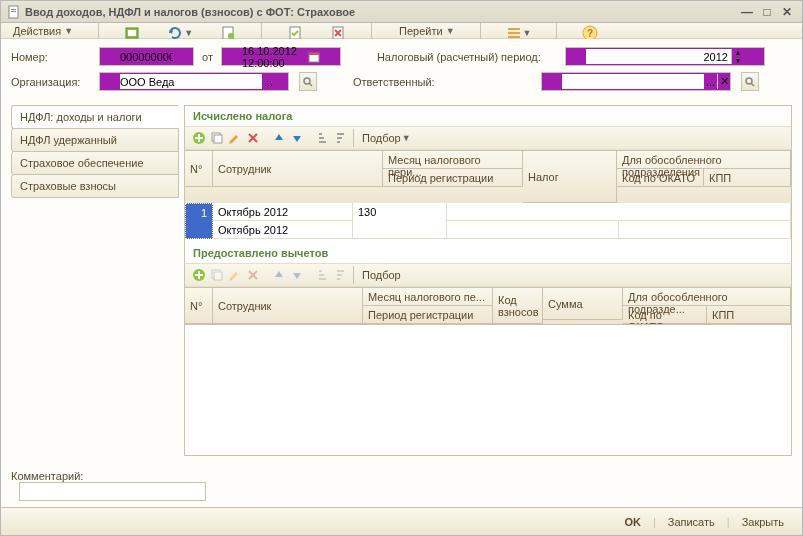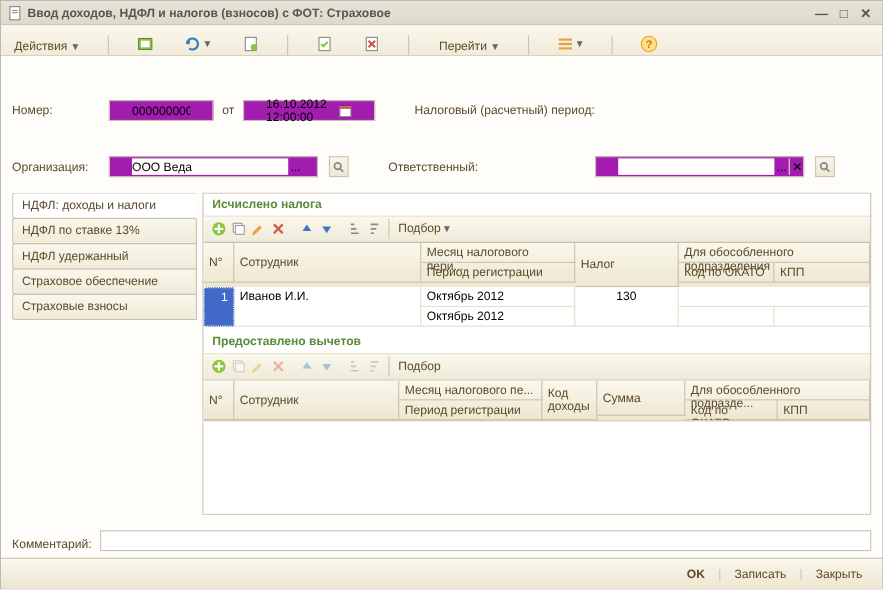--- a/index.html
+++ b/index.html
@@ -3,28 +3,28 @@
 <meta charset="utf-8">
 <style>
 * { box-sizing: border-box; margin: 0; padding: 0; }
 body { font-family: Arial, sans-serif; font-size: 11px; background: #fff; width: 803px; height: 536px; overflow: hidden; }
 .window { width: 803px; height: 536px; display: flex; flex-direction: column; border: 1px solid #b8b8b8; }
 .titlebar { background: linear-gradient(#e8e4d6, #ded9c8); height: 22px; display: flex; align-items: center; padding: 0 6px; border-bottom: 1px solid #b8b8b8; }
 .titlebar-icon { width: 14px; height: 14px; margin-right: 4px; }
 .titlebar-text { flex: 1; font-weight: bold; color: #555; font-size: 11px; }
 .win-btn { width: 18px; height: 14px; margin-left: 2px; display: flex; align-items: center; justify-content: center; color: #555; cursor: pointer; font-weight: bold; font-size: 12px; }
 
-.toolbar { background: linear-gradient(#faf7ec, #f0ebd9); height: 28px; display: flex; align-items: flex-end; padding: 0 6px; border-bottom: 1px solid #d8d2bd; gap: 19px; }
+.toolbar { background: linear-gradient(#faf7ec, #f0ebd9); height: 16px; display: flex; align-items: flex-start; padding: 0 6px; border-bottom: 1px solid #d8d2bd; gap: 19px; }
 .tb-btn { display: inline-flex; align-items: center; padding: 2px 4px; cursor: pointer; border-radius: 2px; }
 .tb-sep { width: 1px; height: 18px; background: #c9c3ad; margin: 0 2px; }
 .tb-text { color: #5a4a2c; padding: 0 2px; }
 .dd { font-size: 9px; color: #666; margin-left: 1px; }
 
 .form-area { padding: 8px 10px; background: #fefdf9; }
-.form-row { display: flex; align-items: center; margin-bottom: 6px; gap: 8px; margin-top: 32px; }
+.form-row { display: flex; align-items: center; margin-bottom: 6px; gap: 8px; }
 .lbl { color: #5a4a2c; width: 80px; }
 .lbl2 { color: #5a4a2c; }
 .inp { border: 1px solid #c9c3ad; background: #a21caf; height: 19px; padding: 1px 20px; font-size: 11px; }
 .inp-num { width: 95px; text-align: right; }
 .inp-date { width: 120px; display: flex; align-items: center; }
 .inp-org { width: 190px; display: flex; }
 .inp-org input { border: none; flex: 1; outline: none; font-size: 11px; }
 .inp-period { width: 200px; text-align: right; display: flex; }
 .inp-period input { border: none; flex: 1; text-align: right; outline: none; font-size: 11px; padding-right: 3px; }
 .inp-resp { width: 190px; display: flex; }
@@ -44,25 +44,25 @@
 .gicon { width: 16px; height: 16px; display: inline-flex; align-items: center; justify-content: center; cursor: pointer; border-radius: 2px; }
 .podbor { color: #5a4a2c; padding: 0 4px; cursor: pointer; display: inline-flex; align-items: center; }
 
 .grid { border-top: 1px solid #c9c3ad; }
 .ghead { display: flex; background: linear-gradient(#faf7ec,#ede6d0); }
 .gh { border-right: 1px solid #c9c3ad; border-bottom: 1px solid #c9c3ad; padding: 3px 5px; color: #5a4a2c; font-size: 11px; }
 .gbody { min-height: 40px; background: #fff; }
 .grow { display: flex; }
 .gc { border-right: 1px solid #e5dfc9; border-bottom: 1px solid #e5dfc9; padding: 3px 5px; }
 .rownum { background: #4169c8; color: #fff; text-align: right; border: 1px dotted #fff; }
-.tar { text-align: center; }
+.tar { text-align: left; }
 
 .grid-body-empty { flex: 1; background: #fff; border-top: 1px solid #c9c3ad; min-height: 60px; }
 
-.bottom { padding: 6px 10px; background: #fefdf9; display: flex; align-items: flex-end; }
+.bottom { padding: 6px 10px; background: #fefdf9; display: flex; align-items: flex-start; flex-direction: column; }
 .comment-inp { flex: 1; border: 1px solid #c9c3ad; height: 19px; margin-left: 8px; padding: 1px 4px; }
 
 .footer { background: linear-gradient(#faf7ec,#ede6d0); border-top: 1px solid #c9c3ad; height: 28px; display: flex; align-items: center; justify-content: flex-end; padding: 0 10px; gap: 4px; }
 .fbtn { color: #5a4a2c; padding: 2px 8px; cursor: pointer; }
 .fbtn.bold { font-weight: bold; }
 .fsep { color: #c9c3ad; }
 
 svg { display: block; }
 </style>
 </head>
@@ -153,20 +153,27 @@
         <span style="flex:1">16.10.2012 12:00:00</span>
         <span>
             <svg width="12" height="12">
               <rect x="1" y="2" width="10" height="9" fill="#fff" stroke="#888"></rect>
               <rect x="1" y="2" width="10" height="2" fill="#d9534f"></rect>
             </svg>
           </span>
       </div>
       <span style="width:20px"></span>
       <span class="lbl2" style="width:180px">Налоговый (расчетный) период:</span>
+      <div class="inp inp-period">
+        <input value="2012" style="">
+        <div class="spin">
+          <div>▲</div>
+          <div>▼</div>
+        </div>
+      </div>
     </div>
     <div class="form-row">
       <span class="lbl">Организация:</span>
       <div class="inp inp-org">
         <input value="ООО Веда" style="">
         <span style="display:flex;align-items:center;padding:0 2px;cursor:pointer">...</span>
       </div>
       <span class="mini-btn">
           <svg width="12" height="12">
             <circle cx="5" cy="5" r="3" fill="none" stroke="#888" stroke-width="1.5"></circle>
@@ -185,21 +192,20 @@
             <circle cx="5" cy="5" r="3" fill="none" stroke="#888" stroke-width="1.5"></circle>
             <line x1="7" y1="7" x2="10" y2="10" stroke="#888" stroke-width="1.5"></line>
           </svg>
         </span>
     </div>
   </div>
 
   <div class="main">
     <div class="tabs">
       <div class="tab active"><span>НДФЛ: доходы и налоги</span></div>
-      <div class="tab"><span>НДФЛ по ставке 13%</span></div>
       <div class="tab"><span>НДФЛ удержанный</span></div>
       <div class="tab"><span>Страховое обеспечение</span></div>
       <div class="tab"><span>Страховые взносы</span></div>
     </div>
 
     <div class="content">
       <div class="section-title">Исчислено налога</div>
       <div class="grid-toolbar">
         <span class="gicon">
             <svg width="14" height="14">
@@ -253,34 +259,33 @@
       </div>
       <div class="grid">
         <div>
           <div class="ghead">
             <div class="gh" style="width:28px;height:36px;display:flex;align-items:center">N°</div>
             <div class="gh" style="width:170px;height:36px;display:flex;align-items:center">Сотрудник</div>
             <div style="width:140px">
               <div class="gh" style="height:18px">Месяц налогового пери...</div>
               <div class="gh" style="height:18px">Период регистрации</div>
             </div>
-            <div class="gh" style="width:94px;height:40px;display:flex;align-items:center">Налог</div>
+            <div class="gh" style="width:94px;height:52px;display:flex;align-items:center">Налог</div>
             <div style="flex:1">
               <div class="gh" style="height:18px">Для обособленного подразделения</div>
               <div style="display:flex;height:18px">
                 <div class="gh" style="flex:1">Код по ОКАТО</div>
                 <div class="gh" style="flex:1">КПП</div>
               </div>
             </div>
           </div>
         </div>
         <div class="gbody">
           <div class="grow">
             <div class="gc rownum" style="width:28px;height:36px">1</div>
-            <div class="gc" style="width:170px;height:36px">Иванов И.И.</div>
             <div style="width:140px">
               <div class="gc" style="height:18px">Октябрь 2012</div>
               <div class="gc" style="height:18px">Октябрь 2012</div>
             </div>
             <div class="gc tar" style="width:94px;height:36px">130</div>
             <div style="flex:1">
               <div class="gc" style="height:18px"></div>
               <div style="display:flex;height:18px">
                 <div class="gc" style="flex:1"></div>
                 <div class="gc" style="flex:1"></div>
@@ -342,21 +347,21 @@
           </span>
       </div>
       <div class="grid">
         <div class="ghead">
           <div class="gh" style="width:28px;height:36px;display:flex;align-items:center">N°</div>
           <div class="gh" style="width:150px;height:36px;display:flex;align-items:center">Сотрудник</div>
           <div style="width:130px">
             <div class="gh" style="height:18px">Месяц налогового пе...</div>
             <div class="gh" style="height:18px">Период регистрации</div>
           </div>
-          <div class="gh" style="width:50px;height:36px;display:flex;align-items:center">Код доходы</div>
+          <div class="gh" style="width:50px;height:36px;display:flex;align-items:center">Код взносов</div>
           <div class="gh" style="width:80px;height:32px;display:flex;align-items:center">Сумма</div>
           <div style="flex:1">
             <div class="gh" style="height:18px">Для обособленного подразде...</div>
             <div style="display:flex;height:18px">
               <div class="gh" style="flex:1">Код по ОКАТО</div>
               <div class="gh" style="flex:1">КПП</div>
             </div>
           </div>
         </div>
       </div>

